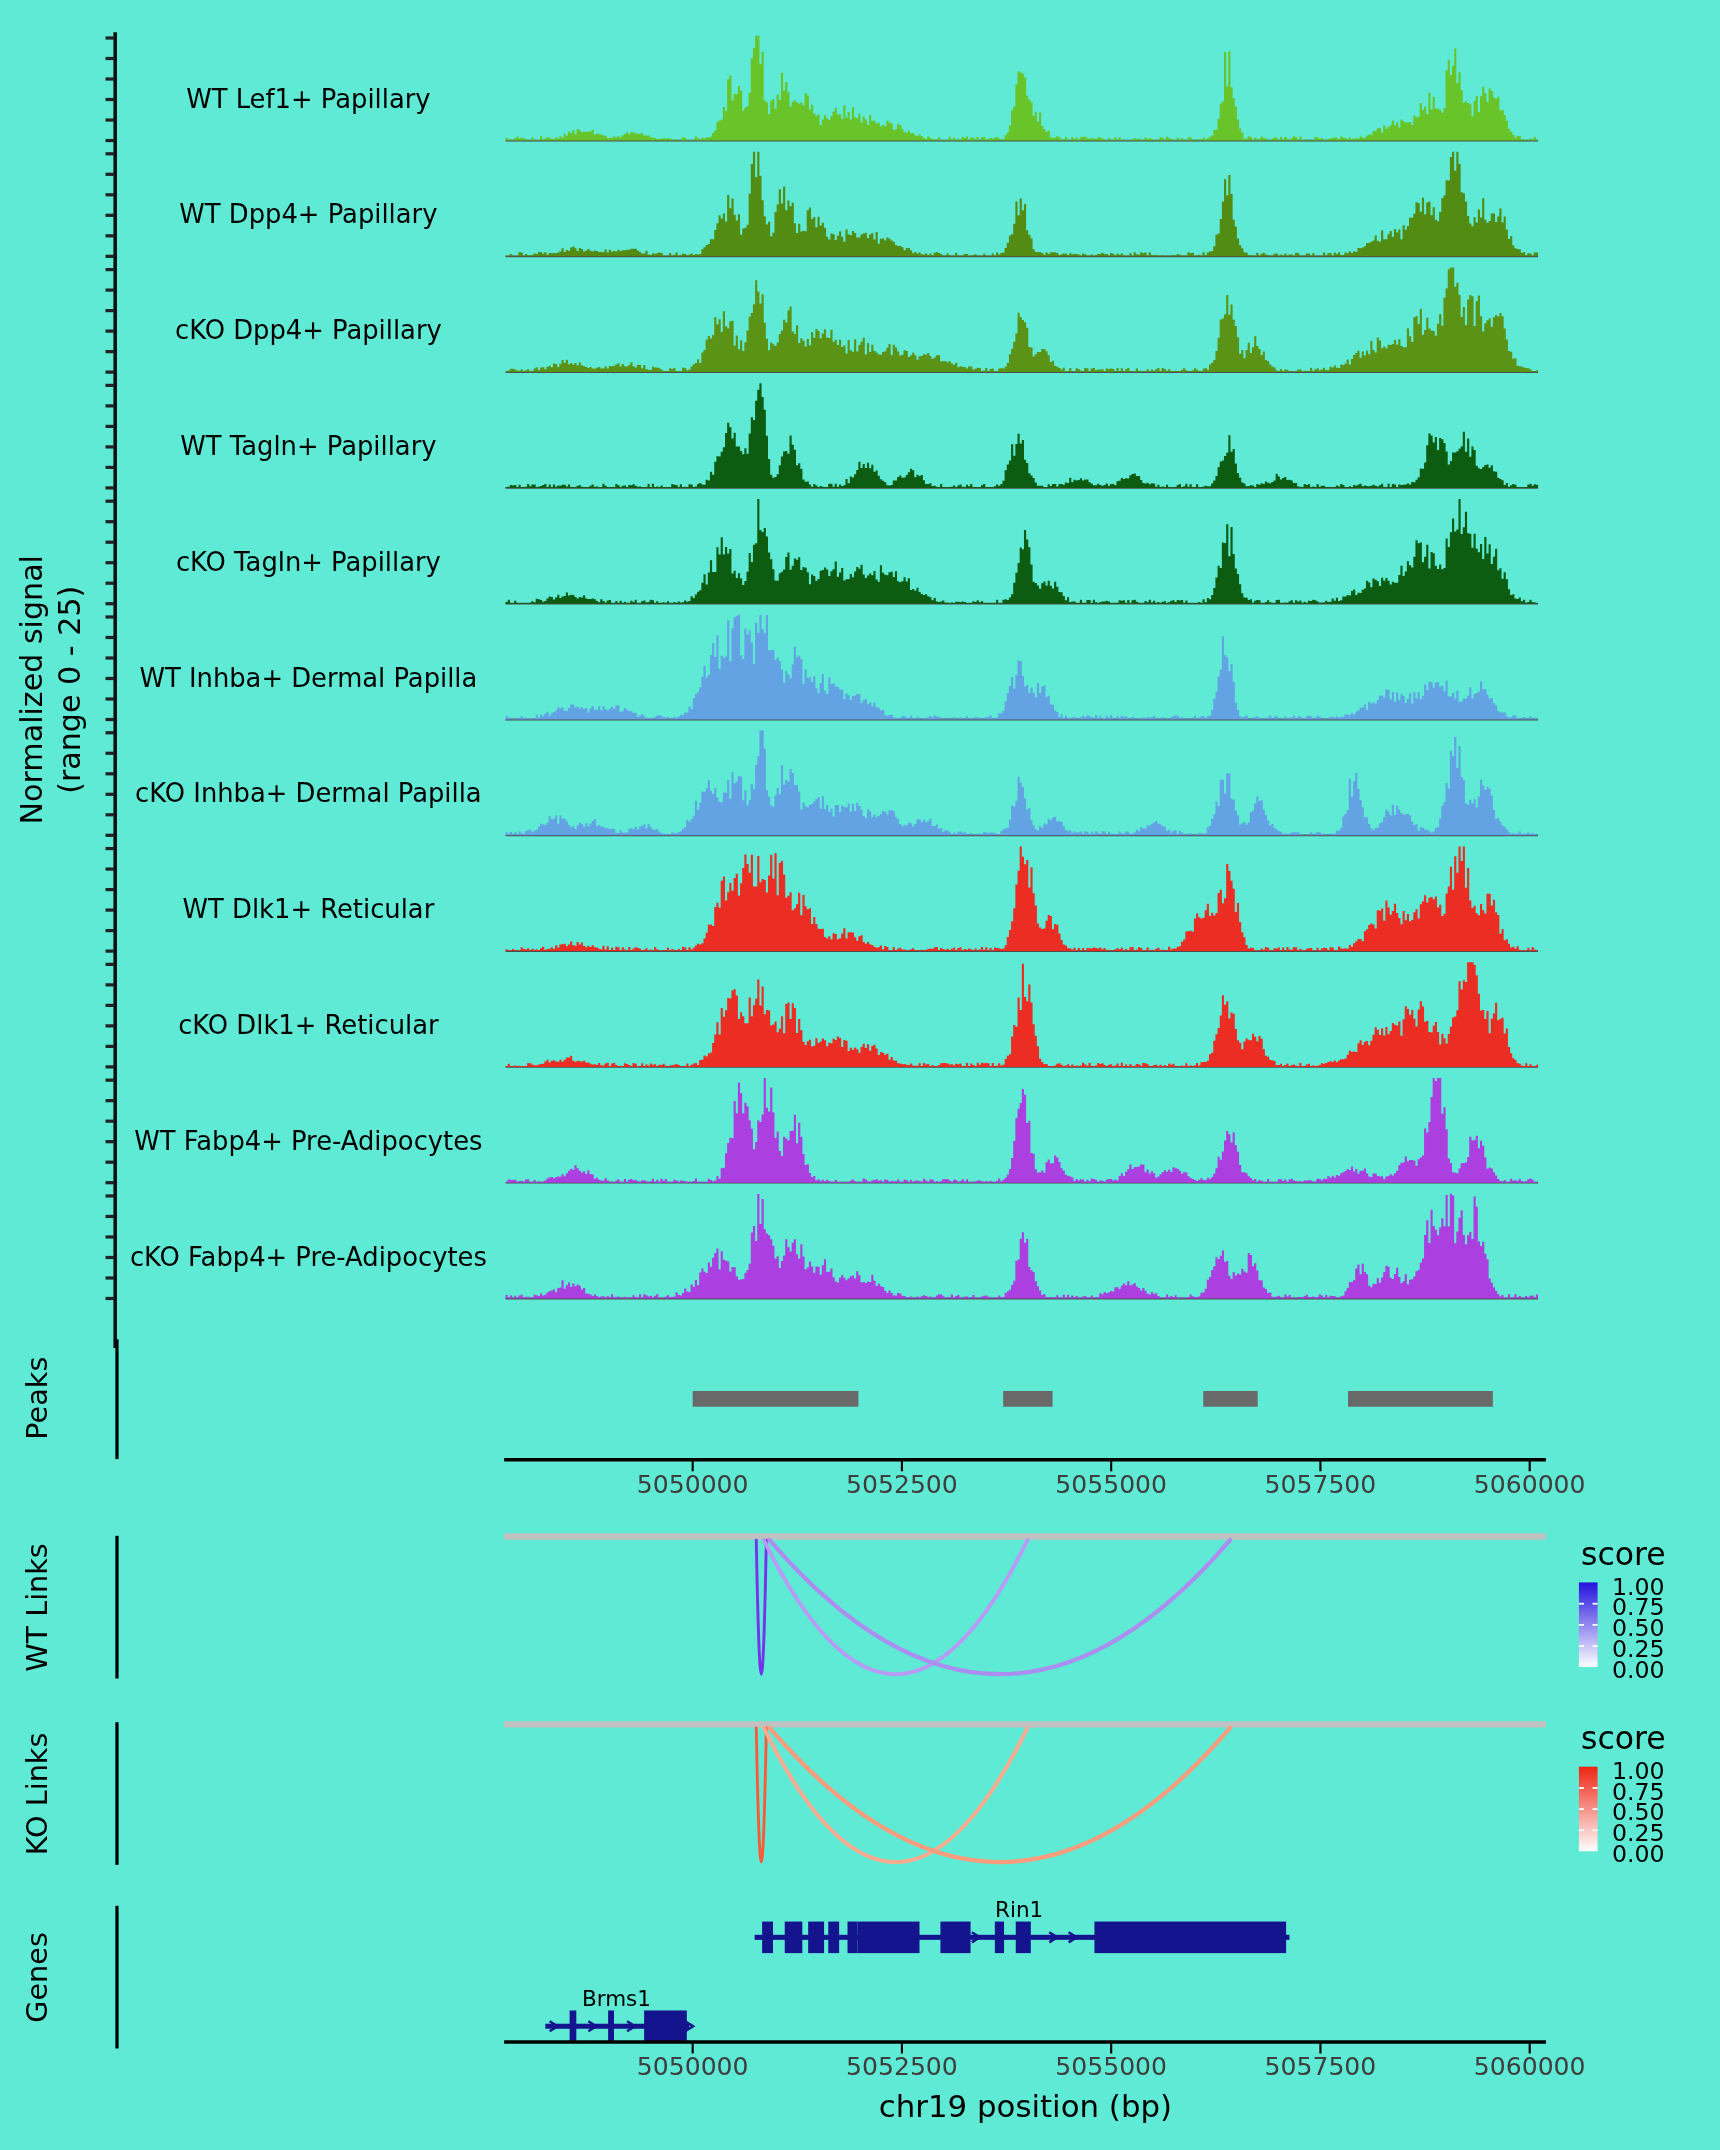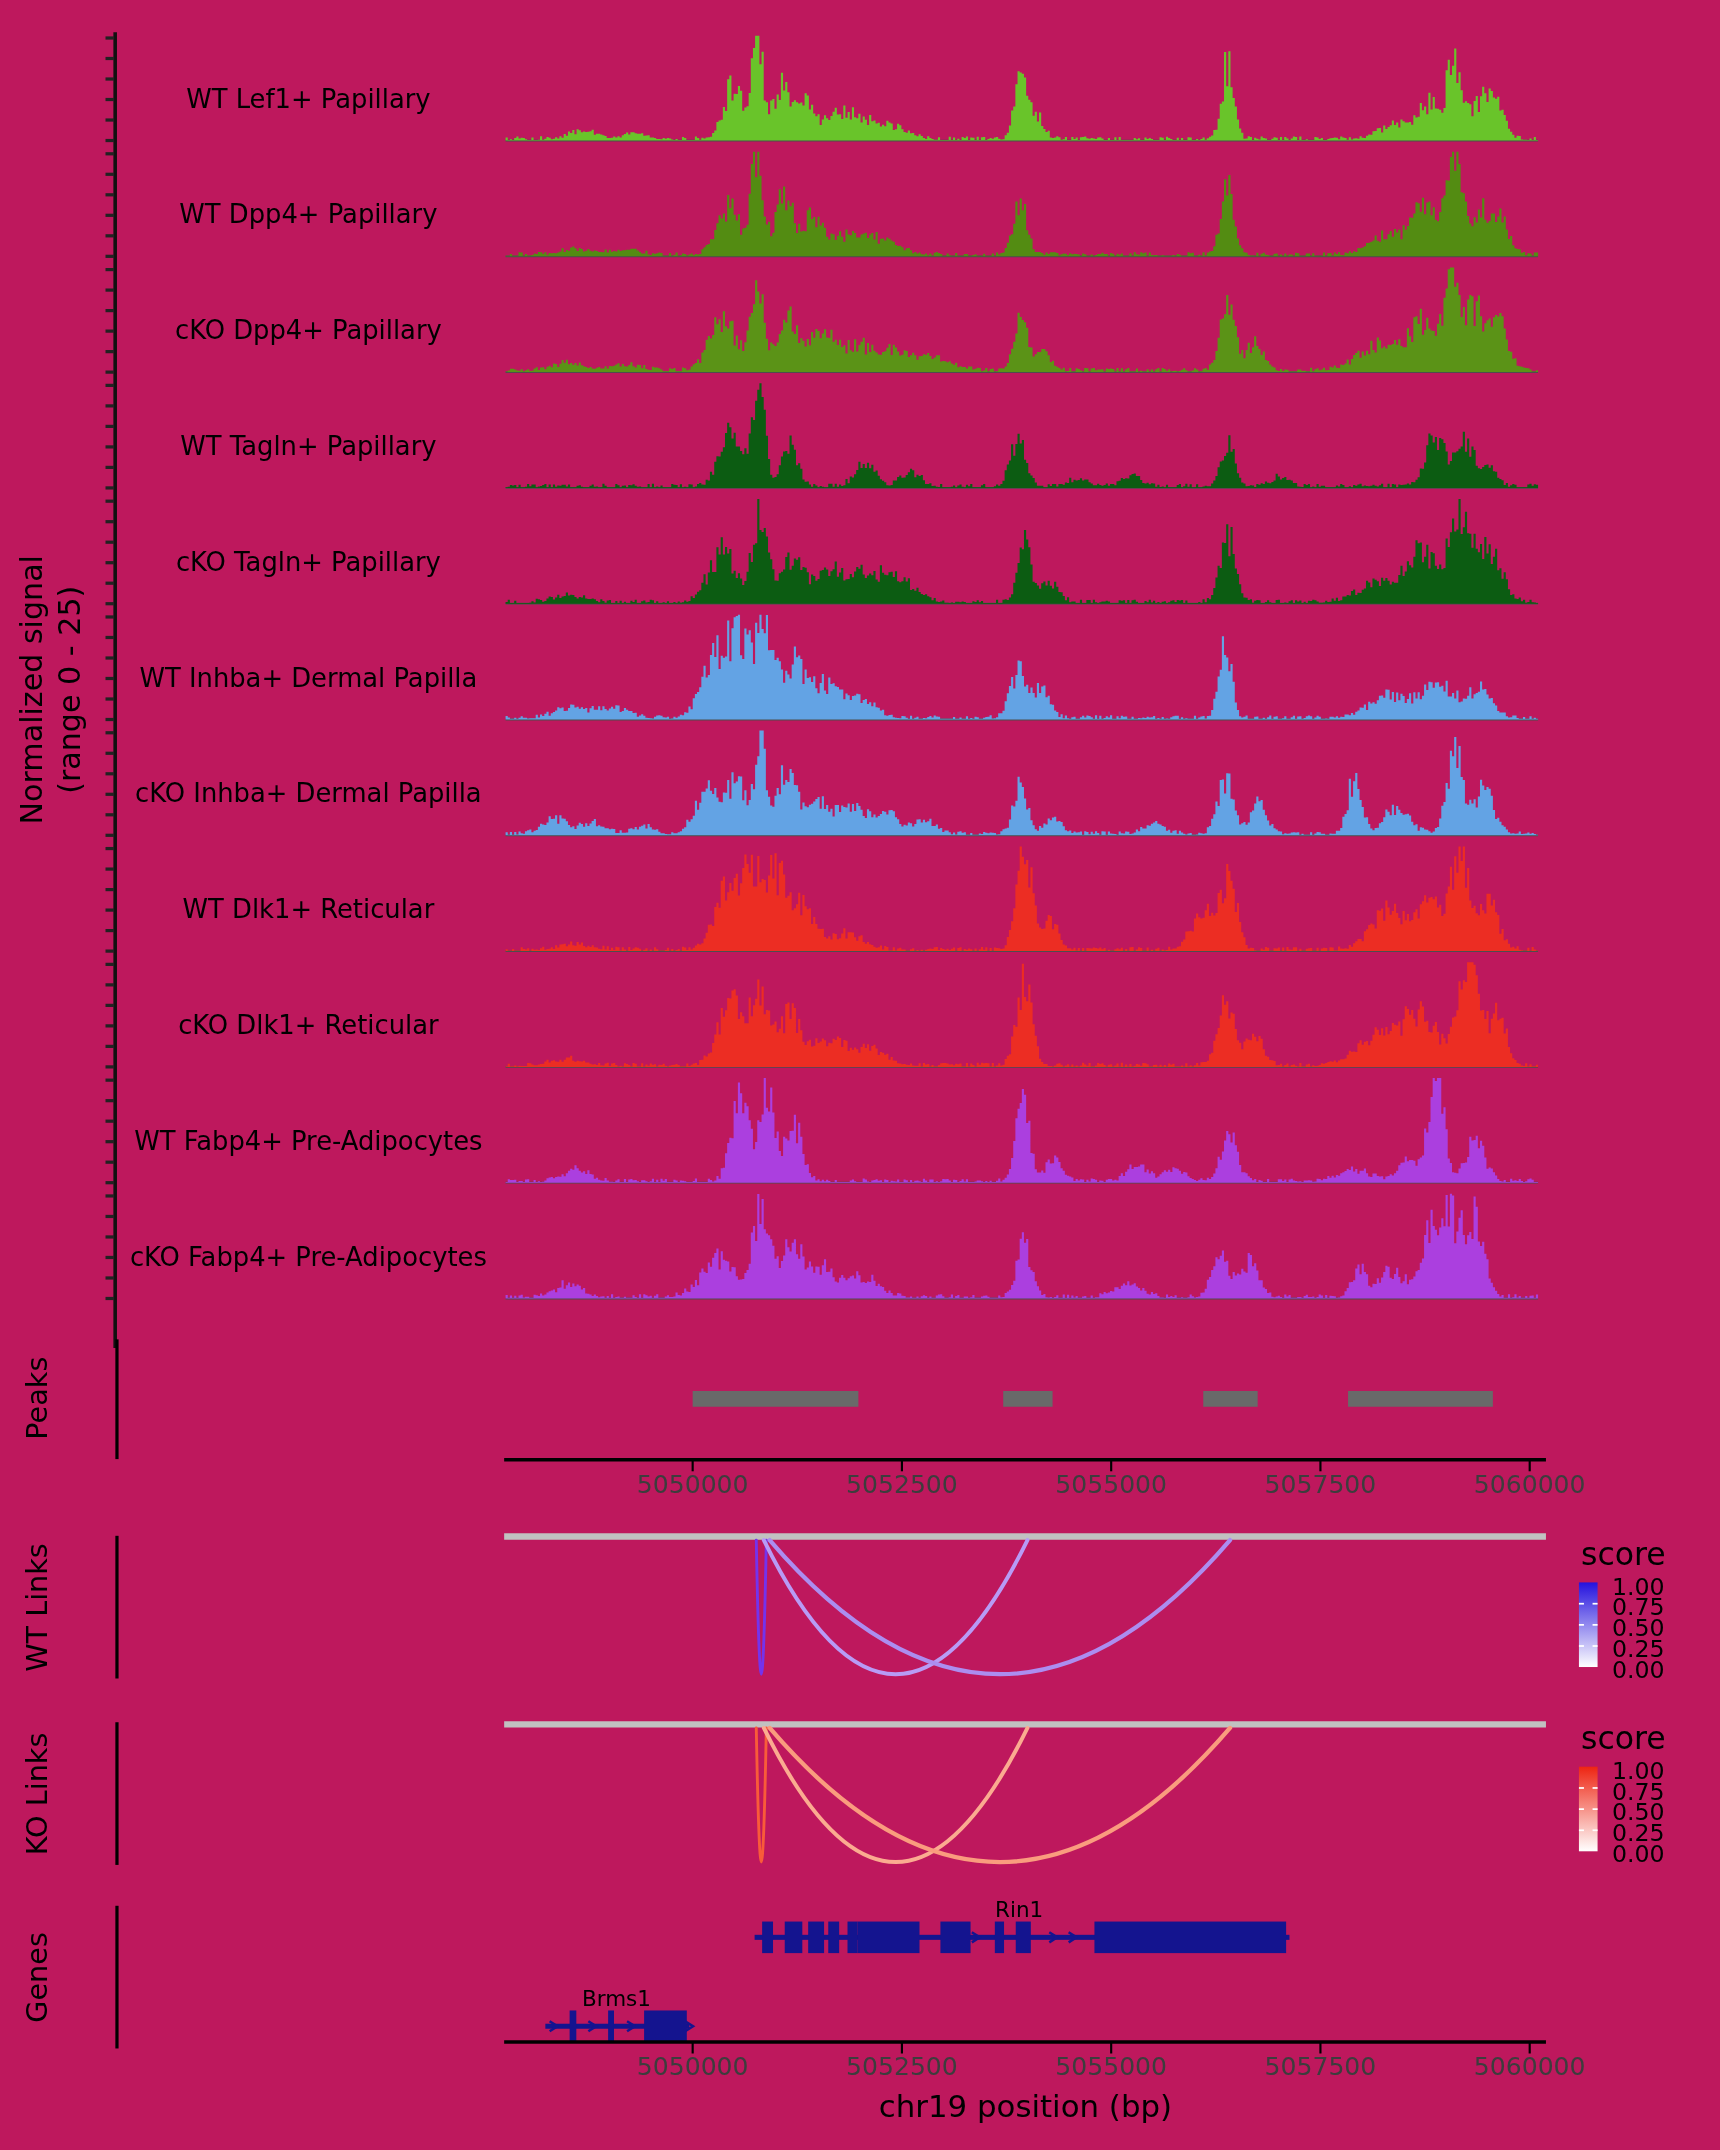--- a/index.html
+++ b/index.html
@@ -1,16 +1,16 @@
 <!DOCTYPE html>
 <html style="font-size:11.5px"><head>
 <meta charset="utf-8">
 <style>
   html,body{margin:0;padding:0;background:#fff;}
-  .fig{width:1721px;height:2151px;background:#be185d;position:relative;font-family:"DejaVu Sans","Liberation Sans",sans-serif;}
+  .fig{width:1721px;height:2151px;background:#5eead4;position:relative;font-family:"DejaVu Sans","Liberation Sans",sans-serif;}
   svg text{fill:#000;font-family:"DejaVu Sans","Liberation Sans",sans-serif;}
   svg .ticklab{fill:#3d3d3d;}
 </style>
 </head>
 <body>
 
 <div class="fig">
 <svg id="fig" width="1721" height="2151" viewBox="0 0 2400 3000">
   <defs>
     <linearGradient id="grad-wt" x1="0" y1="0" x2="0" y2="1">

